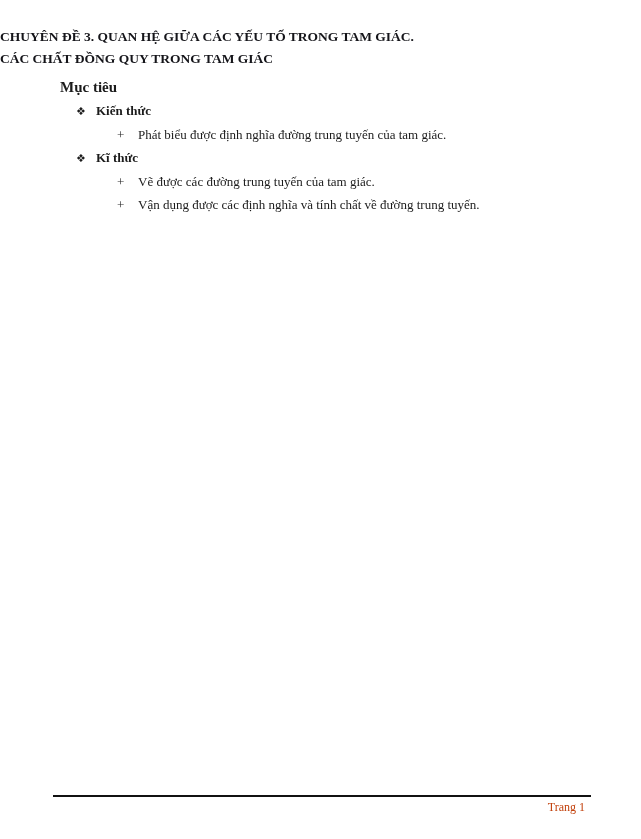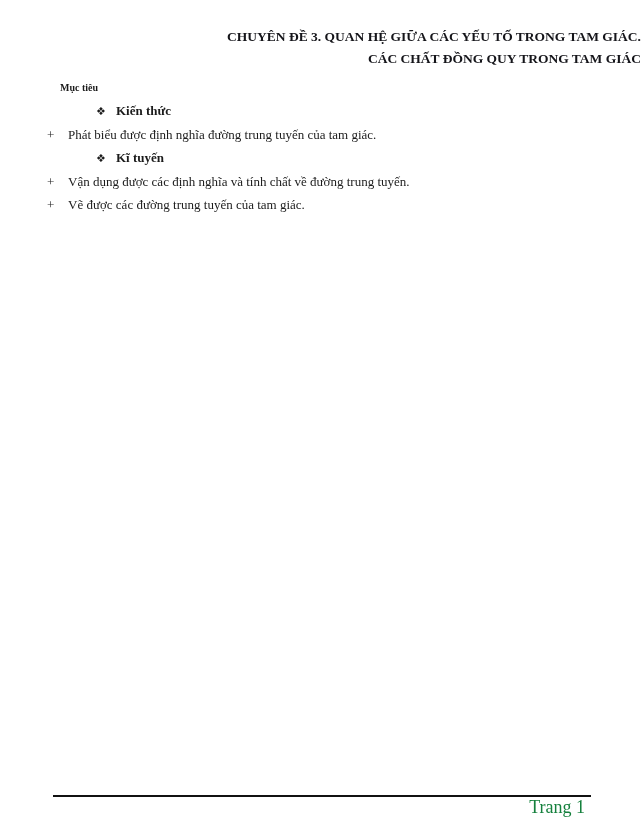--- a/index.html
+++ b/index.html
@@ -12,70 +12,70 @@
     font-family: "Liberation Serif", serif;
     color: #1b1b1b;
   }
   .page {
     position: absolute;
     inset: 0;
     background: #ffffff;
   }
   .title-block {
     padding-top: 26px;
-    text-align: right;
+    text-align: left;
     font-weight: bold;
     font-size: 13.5px;
     line-height: 22px;
     color: #15151a;
   }
   .section-heading {
     margin: 6px 2px 0 60px;
     font-weight: bold;
-    font-size: 10px;
+    font-size: 15px;
     line-height: 23px;
   }
   .group-head {
-    margin-left: 96px;
+    margin-left: 76px;
     font-weight: bold;
     font-size: 13px;
     line-height: 23px;
   }
   .group-head .bullet {
     display: inline-block;
     width: 20px;
     font-size: 11px;
     font-family: "DejaVu Sans", sans-serif;
     vertical-align: baseline;
   }
   .list-item {
-    margin-left: 47px;
+    margin-left: 117px;
     font-size: 13px;
     line-height: 23px;
   }
   .list-item .marker {
     display: inline-block;
     width: 21px;
     color: #2a2a2a;
   }
   .footer-divider {
     position: absolute;
     left: 53px;
     top: 795px;
     width: 538px;
     height: 2px;
     background: #111111;
   }
   .page-number {
     position: absolute;
     right: 56px;
     top: 799px;
-    font-size: 18px;
+    font-size: 12px;
     line-height: 16px;
-    color: #15803d;
+    color: #c2410c;
   }
 </style>
 </head>
 <body>
 
 <div class="page">
 
   <div class="title-block">
     <div>CHUYÊN ĐỀ 3. QUAN HỆ GIỮA CÁC YẾU TỐ TRONG TAM GIÁC.</div>
     <div>CÁC CHẤT ĐỒNG QUY TRONG TAM GIÁC</div>
@@ -86,27 +86,27 @@
   <div class="group-head">
     <span class="bullet">❖</span><span>Kiến thức</span>
   </div>
 
   <div class="list-item">
     <span class="marker">+</span><span>Phát biểu được định nghĩa đường trung tuyến của tam giác.</span>
   </div>
 
 
   <div class="group-head">
-    <span class="bullet">❖</span><span>Kĩ tuyến</span>
+    <span class="bullet">❖</span><span>Kĩ thức</span>
+  </div>
+
+  <div class="list-item">
+    <span class="marker">+</span><span>Vẽ được các đường trung tuyến của tam giác.</span>
   </div>
 
   <div class="list-item">
     <span class="marker">+</span><span>Vận dụng được các định nghĩa và tính chất về đường trung tuyến.</span>
-  </div>
-
-  <div class="list-item">
-    <span class="marker">+</span><span>Vẽ được các đường trung tuyến của tam giác.</span>
   </div>
 
   <div class="footer-divider"></div>
   <div class="page-number">Trang 1</div>
 
 </div>
 
 </body></html>

